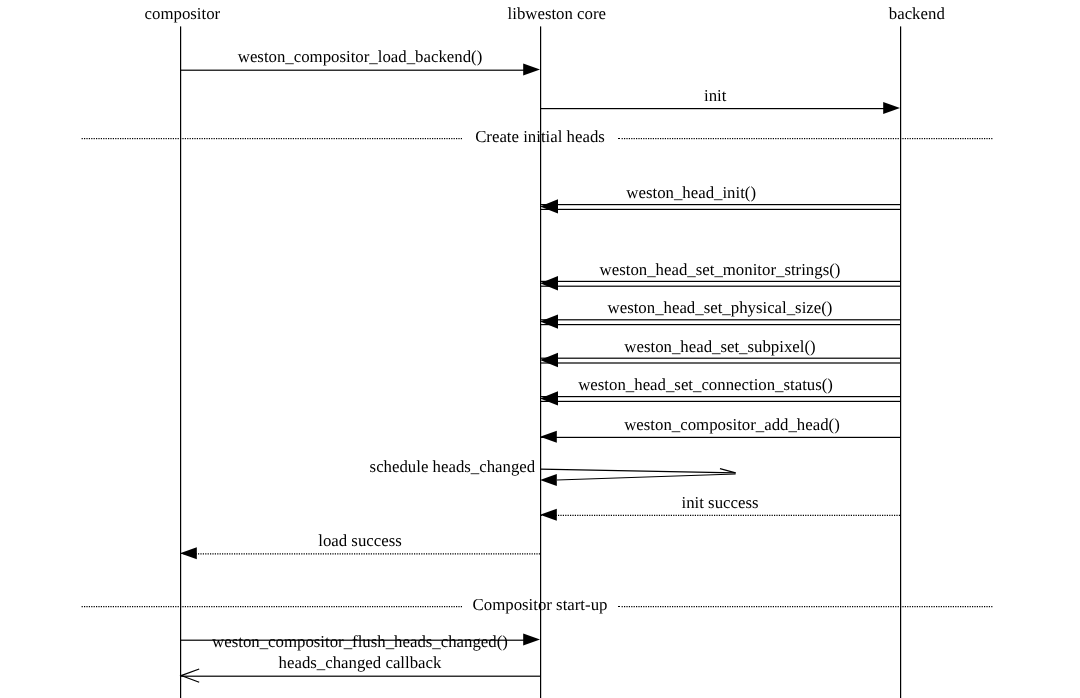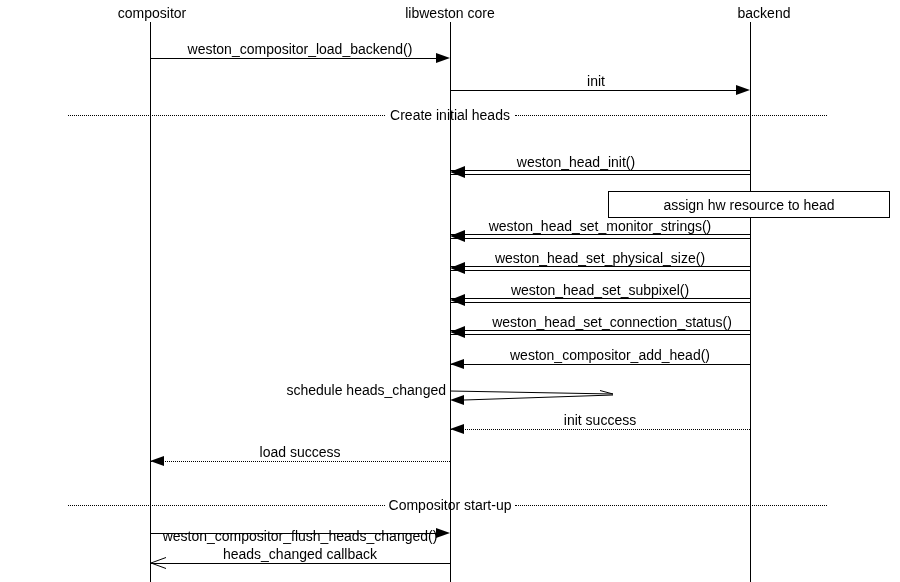--- a/index.html
+++ b/index.html
@@ -1,18 +1,18 @@
 <!DOCTYPE html>
 <html><head>
 <meta charset="utf-8">
 <style>
   html,body{margin:0;padding:0;background:#ffffff;}
   #stage{
     position:relative;width:900px;height:582px;background:#ffffff;overflow:hidden;
-    font-family:Liberation Sans, sans-serif;font-size:14px;color:#000000;
+    font-family:Liberation Serif, serif;font-size:14px;color:#000000;
   }
   .lifeline{position:absolute;width:1px;top:22px;height:560px;background:#000000;}
   .entity{position:absolute;top:5px;line-height:16px;white-space:nowrap;transform:translateX(-50%);}
   .lbl{position:absolute;line-height:16px;white-space:nowrap;transform:translateX(-50%);}
   .rlbl{position:absolute;line-height:16px;white-space:nowrap;}
   .line{position:absolute;height:0;border-top:1px solid #000000;}
   .dotline{position:absolute;height:0;border-top:1px dotted #000000;}
   .ah-r{position:absolute;width:0;height:0;border-top:5px solid transparent;border-bottom:5px solid transparent;border-left:14px solid #000000;}
   .ah-l{position:absolute;width:0;height:0;border-top:5px solid transparent;border-bottom:5px solid transparent;border-right:14px solid #000000;}
   .ah-l.big{border-top-width:6px;border-bottom-width:6px;border-right-width:15px;}
@@ -22,21 +22,21 @@
     box-sizing:border-box;
   }
   svg{position:absolute;overflow:visible;}
 </style>
 </head>
 <body>
 
 <div id="stage">
 
   <div class="entity" style="left:152px;">compositor</div>
-  <div class="entity" style="left:450px;">libweston core</div>
+  <div class="entity" style="left:464px;">libweston core</div>
   <div class="entity" style="left:750px;padding-left:28px;">backend</div>
 
   <div class="lifeline" style="left:150px;"></div>
   <div class="lifeline" style="left:450px;"></div>
   <div class="lifeline" style="left:750px;"></div>
 
   <div>
     <div class="lbl" style="left:300px;top:41px;">weston_compositor_load_backend()</div>
     <div class="line" style="left:150px;width:288px;top:58px;"></div>
     <div class="ah-r" style="left:436px;top:53px;"></div>
@@ -55,21 +55,20 @@
   </div>
 
 
   <div>
     <div class="lbl" style="left:576px;top:154px;">weston_head_init()</div>
     <div class="line" style="left:450px;width:300px;top:170px;"></div>
     <div class="line" style="left:450px;width:300px;top:174px;"></div>
     <div class="ah-l big" style="left:450px;top:166px;"></div>
   </div>
 
-  <div class="note" style="top:191px;height:27px;">assign hw resource to head</div>
 
   <div>
     <div class="lbl" style="left:600px;top:218px;">weston_head_set_monitor_strings()</div>
     <div class="line" style="left:450px;width:300px;top:234px;"></div>
     <div class="line" style="left:450px;width:300px;top:238px;"></div>
     <div class="ah-l big" style="left:450px;top:230px;"></div>
   </div>
 
   <div>
     <div class="lbl" style="left:600px;top:250px;">weston_head_set_physical_size()</div>
@@ -79,21 +78,21 @@
   </div>
 
   <div>
     <div class="lbl" style="left:600px;top:282px;">weston_head_set_subpixel()</div>
     <div class="line" style="left:450px;width:300px;top:298px;"></div>
     <div class="line" style="left:450px;width:300px;top:302px;"></div>
     <div class="ah-l big" style="left:450px;top:294px;"></div>
   </div>
 
   <div>
-    <div class="lbl" style="left:612px;top:314px;">weston_head_set_connection_status()</div>
+    <div class="lbl" style="left:588px;top:314px;">weston_head_set_connection_status()</div>
     <div class="line" style="left:450px;width:300px;top:330px;"></div>
     <div class="line" style="left:450px;width:300px;top:334px;"></div>
     <div class="ah-l big" style="left:450px;top:326px;"></div>
   </div>
 
   <div>
     <div class="lbl" style="left:588px;top:347px;margin-left:22px;">weston_compositor_add_head()</div>
     <div class="line" style="left:450px;width:300px;top:364px;"></div>
     <div class="ah-l" style="left:450px;top:359px;"></div>
   </div>

